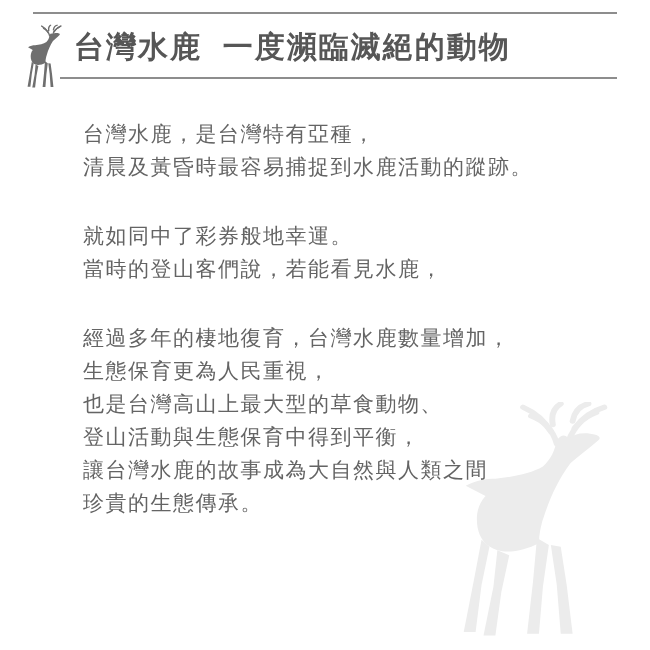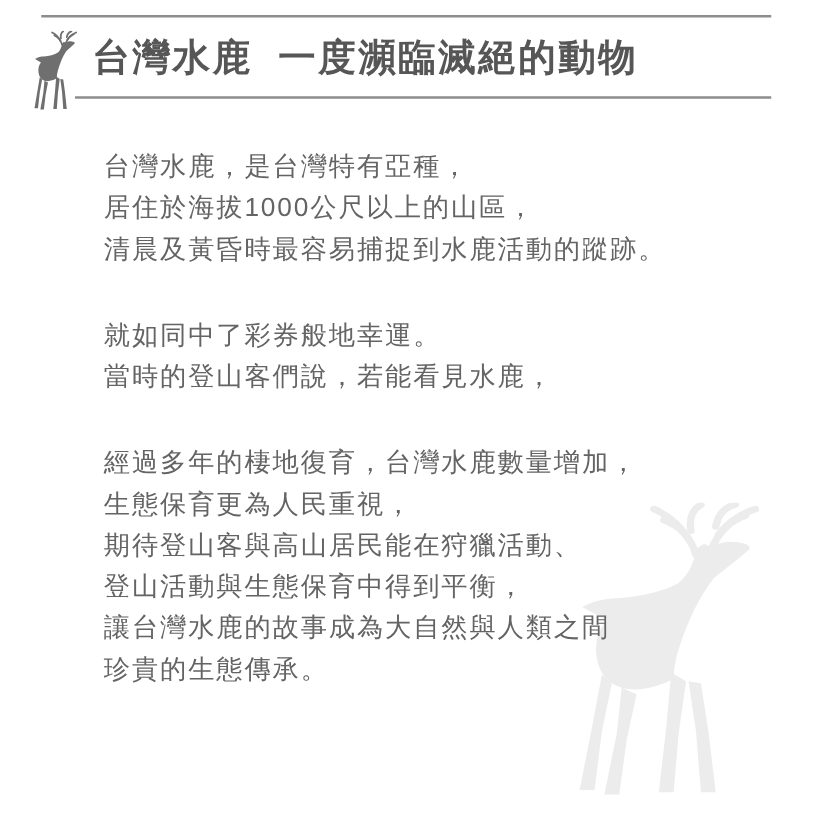--- a/index.html
+++ b/index.html
@@ -99,30 +99,29 @@
 
   <h1 class="title">台灣水鹿  一度瀕臨滅絕的動物</h1>
 
   <svg class="watermark" viewBox="0 0 100 140" preserveAspectRatio="none">
     <use href="#deer"></use>
   </svg>
 
   <div class="content">
     <div class="para">
       <span class="line">台灣水鹿，是台灣特有亞種，</span>
-      <span class="line">居住於海拔1000公尺以上的山區，</span>
       <span class="line">清晨及黃昏時最容易捕捉到水鹿活動的蹤跡。</span>
     </div>
     <div class="para">
       <span class="line">就如同中了彩券般地幸運。</span>
       <span class="line">當時的登山客們說，若能看見水鹿，</span>
     </div>
     <div class="para">
       <span class="line">經過多年的棲地復育，台灣水鹿數量增加，</span>
       <span class="line">生態保育更為人民重視，</span>
-      <span class="line">期待登山客與高山居民能在狩獵活動、</span>
+      <span class="line">也是台灣高山上最大型的草食動物、</span>
       <span class="line">登山活動與生態保育中得到平衡，</span>
       <span class="line">讓台灣水鹿的故事成為大自然與人類之間</span>
       <span class="line">珍貴的生態傳承。</span>
     </div>
   </div>
 
 </div>
 
 </body></html>

